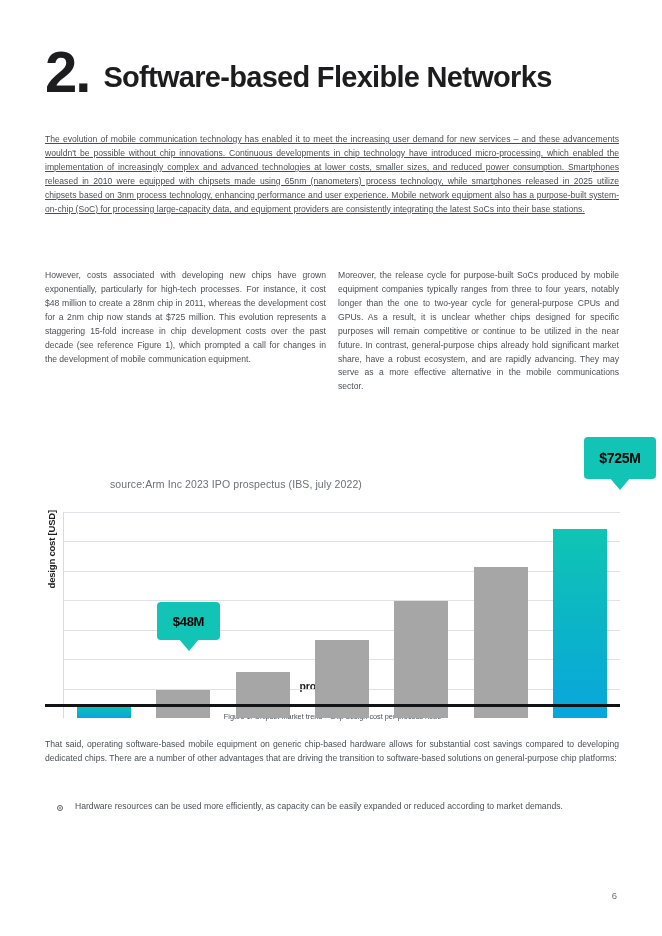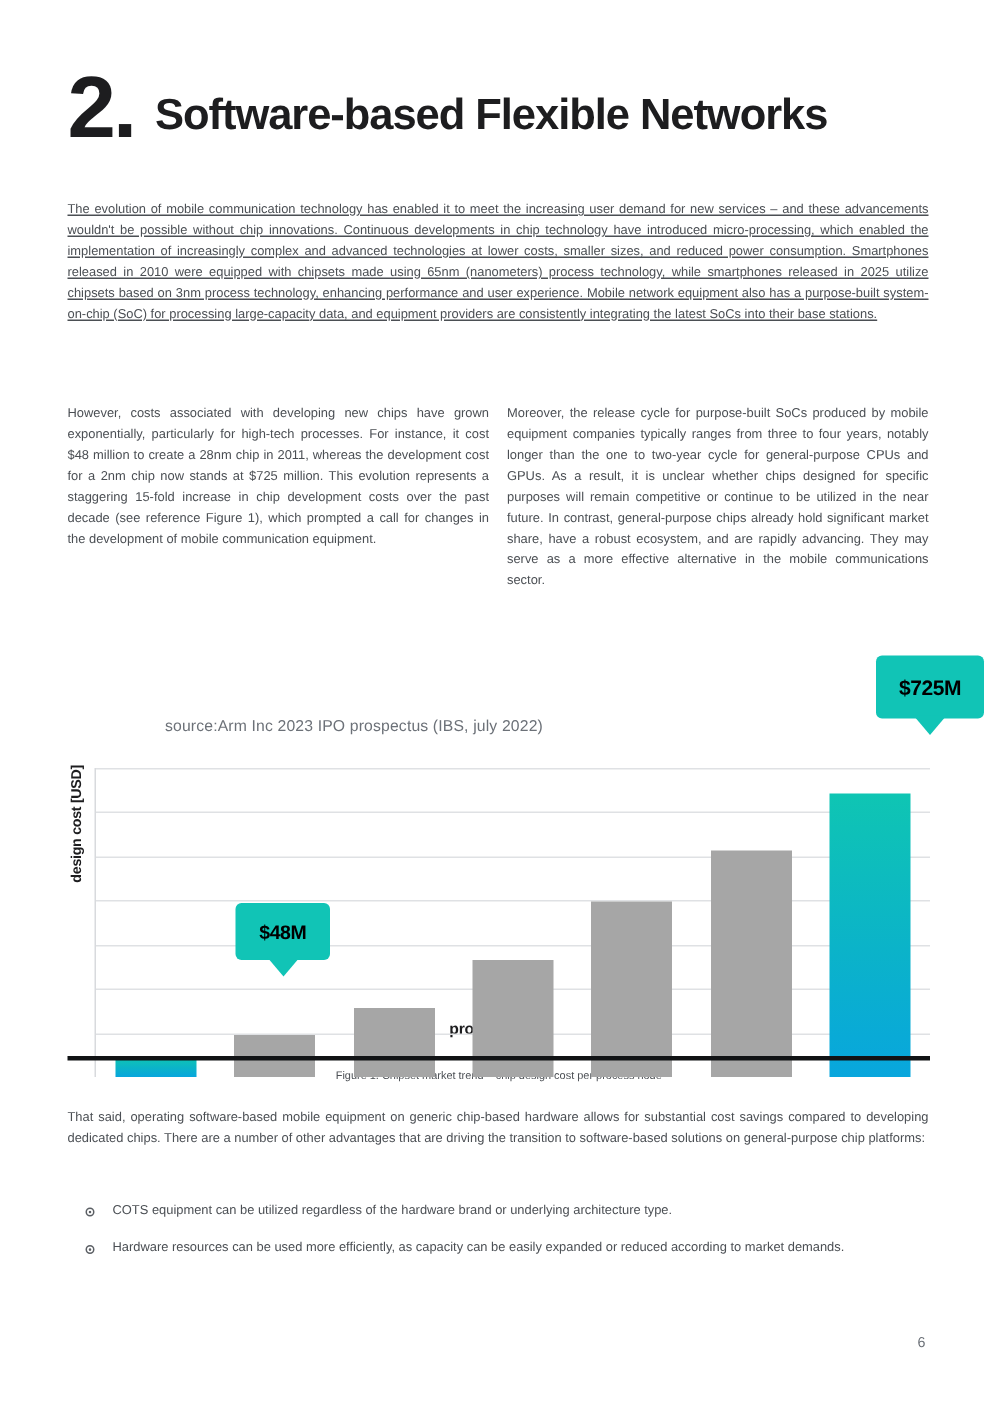--- a/index.html
+++ b/index.html
@@ -316,23 +316,19 @@
     <div class="x-axis-label">process node</div>
   </div>
 
   <div class="figure-caption">Figure 1. Chipset market trend – chip design cost per process node</div>
 
   <div class="closing body-text">That said, operating software-based mobile equipment on generic chip-based hardware allows for substantial cost savings compared to developing dedicated chips. There are a number of other advantages that are driving the transition to software-based solutions on general-purpose chip platforms:</div>
 
   <div class="bullet-list">
       <div class="bullet-item">
         <span class="bullet-glyph"></span>
-        <span class="bullet-text">COTS equipment can be utilized regardless of the hardware brand or underlying architecture type.</span>
-      </div>
-      <div class="bullet-item">
-        <span class="bullet-glyph"></span>
         <span class="bullet-text">Hardware resources can be used more efficiently, as capacity can be easily expanded or reduced according to market demands.</span>
       </div>
     </div>
 
   <div class="page-number">6</div>
 
 </div>
 
 </body></html>

